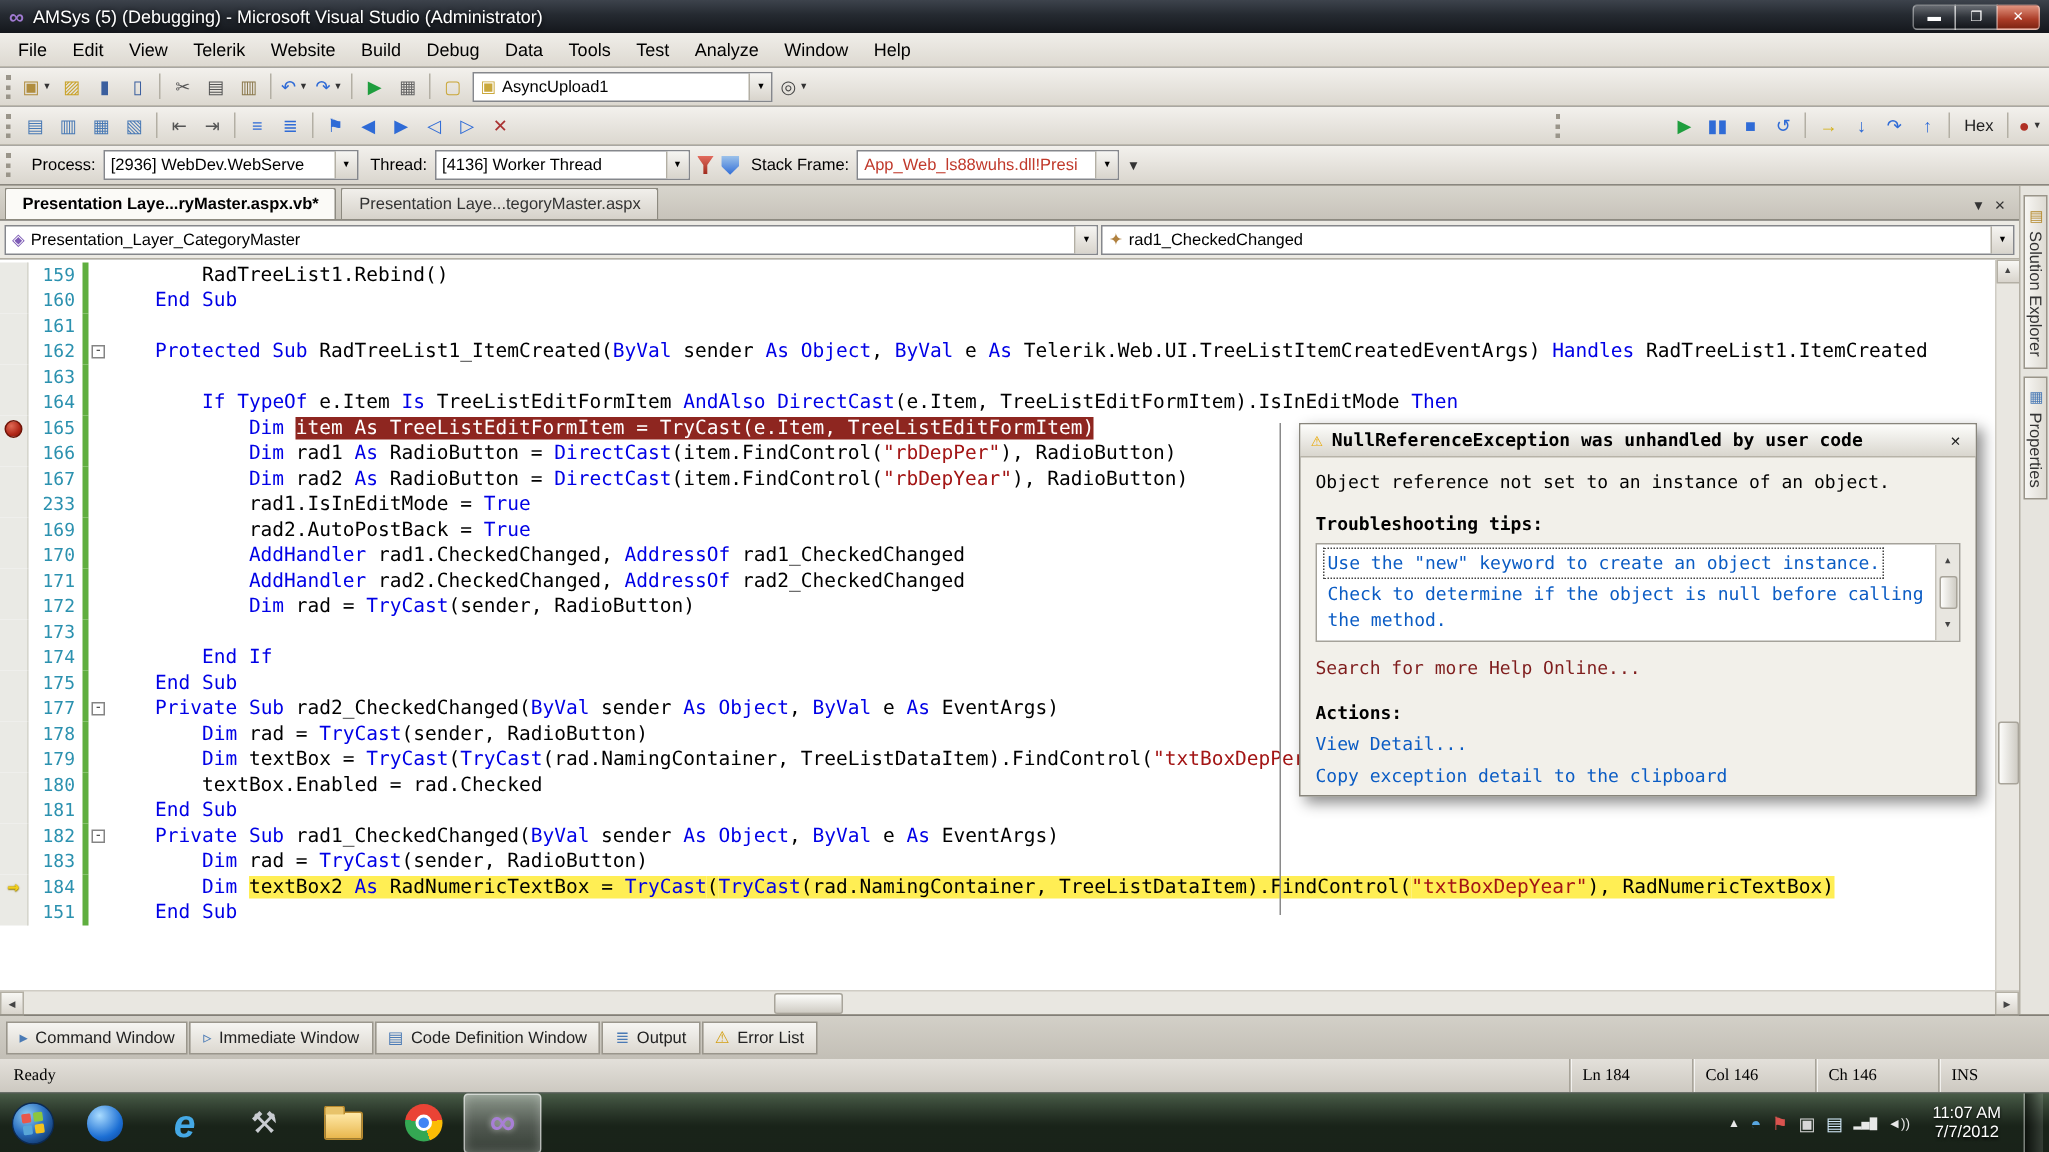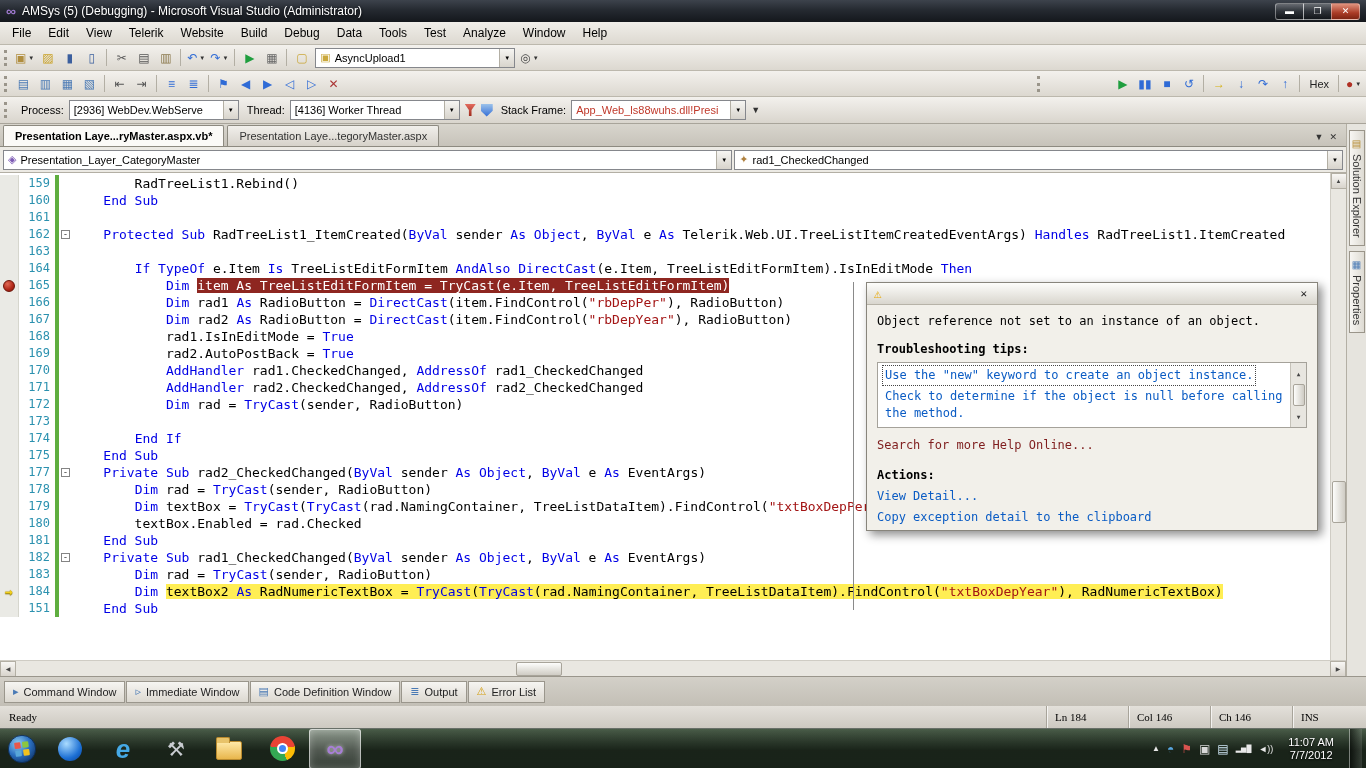--- a/index.html
+++ b/index.html
@@ -369,21 +369,21 @@
           <div>
               <div class="code-line"><span class="lmargin"></span><span class="lnum">159</span><span class="lchange green"></span><span class="lfold"></span><span class="lcode"><span class="c-p">        RadTreeList1.Rebind()</span></span></div>
               <div class="code-line"><span class="lmargin"></span><span class="lnum">160</span><span class="lchange green"></span><span class="lfold"></span><span class="lcode"><span class="c-p">    </span><span class="c-k">End Sub</span></span></div>
               <div class="code-line"><span class="lmargin"></span><span class="lnum">161</span><span class="lchange green"></span><span class="lfold"></span><span class="lcode"></span></div>
               <div class="code-line"><span class="lmargin"></span><span class="lnum">162</span><span class="lchange green"></span><span class="lfold"><span class="foldbox">-</span></span><span class="lcode"><span class="c-p">    </span><span class="c-k">Protected Sub</span><span class="c-p"> RadTreeList1_ItemCreated(</span><span class="c-k">ByVal</span><span class="c-p"> sender </span><span class="c-k">As</span><span class="c-p"> </span><span class="c-k">Object</span><span class="c-p">, </span><span class="c-k">ByVal</span><span class="c-p"> e </span><span class="c-k">As</span><span class="c-p"> Telerik.Web.UI.TreeListItemCreatedEventArgs) </span><span class="c-k">Handles</span><span class="c-p"> RadTreeList1.ItemCreated</span></span></div>
               <div class="code-line"><span class="lmargin"></span><span class="lnum">163</span><span class="lchange green"></span><span class="lfold"></span><span class="lcode"></span></div>
               <div class="code-line"><span class="lmargin"></span><span class="lnum">164</span><span class="lchange green"></span><span class="lfold"></span><span class="lcode"><span class="c-p">        </span><span class="c-k">If TypeOf</span><span class="c-p"> e.Item </span><span class="c-k">Is</span><span class="c-p"> TreeListEditFormItem </span><span class="c-k">AndAlso</span><span class="c-p"> </span><span class="c-k">DirectCast</span><span class="c-p">(e.Item, TreeListEditFormItem).IsInEditMode </span><span class="c-k">Then</span></span></div>
               <div class="code-line"><span class="lmargin"><span class="bp-dot"></span></span><span class="lnum">165</span><span class="lchange green"></span><span class="lfold"></span><span class="lcode"><span class="c-p">            </span><span class="c-k">Dim </span><span class="c-r">item As TreeListEditFormItem = TryCast(e.Item, TreeListEditFormItem)</span></span></div>
               <div class="code-line"><span class="lmargin"></span><span class="lnum">166</span><span class="lchange green"></span><span class="lfold"></span><span class="lcode"><span class="c-p">            </span><span class="c-k">Dim</span><span class="c-p"> rad1 </span><span class="c-k">As</span><span class="c-p"> RadioButton = </span><span class="c-k">DirectCast</span><span class="c-p">(item.FindControl(</span><span class="c-s">"rbDepPer"</span><span class="c-p">), RadioButton)</span></span></div>
               <div class="code-line"><span class="lmargin"></span><span class="lnum">167</span><span class="lchange green"></span><span class="lfold"></span><span class="lcode"><span class="c-p">            </span><span class="c-k">Dim</span><span class="c-p"> rad2 </span><span class="c-k">As</span><span class="c-p"> RadioButton = </span><span class="c-k">DirectCast</span><span class="c-p">(item.FindControl(</span><span class="c-s">"rbDepYear"</span><span class="c-p">), RadioButton)</span></span></div>
-              <div class="code-line"><span class="lmargin"></span><span class="lnum">168</span><span class="lchange green"></span><span class="lfold"></span><span class="lcode"><span class="c-p">            rad1.IsInEditMode = </span><span class="c-k">True</span></span></div>
+              <div class="code-line"><span class="lmargin"></span><span class="lnum">233</span><span class="lchange green"></span><span class="lfold"></span><span class="lcode"><span class="c-p">            rad1.IsInEditMode = </span><span class="c-k">True</span></span></div>
               <div class="code-line"><span class="lmargin"></span><span class="lnum">169</span><span class="lchange green"></span><span class="lfold"></span><span class="lcode"><span class="c-p">            rad2.AutoPostBack = </span><span class="c-k">True</span></span></div>
               <div class="code-line"><span class="lmargin"></span><span class="lnum">170</span><span class="lchange green"></span><span class="lfold"></span><span class="lcode"><span class="c-p">            </span><span class="c-k">AddHandler</span><span class="c-p"> rad1.CheckedChanged, </span><span class="c-k">AddressOf</span><span class="c-p"> rad1_CheckedChanged</span></span></div>
               <div class="code-line"><span class="lmargin"></span><span class="lnum">171</span><span class="lchange green"></span><span class="lfold"></span><span class="lcode"><span class="c-p">            </span><span class="c-k">AddHandler</span><span class="c-p"> rad2.CheckedChanged, </span><span class="c-k">AddressOf</span><span class="c-p"> rad2_CheckedChanged</span></span></div>
               <div class="code-line"><span class="lmargin"></span><span class="lnum">172</span><span class="lchange green"></span><span class="lfold"></span><span class="lcode"><span class="c-p">            </span><span class="c-k">Dim</span><span class="c-p"> rad = </span><span class="c-k">TryCast</span><span class="c-p">(sender, RadioButton)</span></span></div>
               <div class="code-line"><span class="lmargin"></span><span class="lnum">173</span><span class="lchange green"></span><span class="lfold"></span><span class="lcode"></span></div>
               <div class="code-line"><span class="lmargin"></span><span class="lnum">174</span><span class="lchange green"></span><span class="lfold"></span><span class="lcode"><span class="c-p">        </span><span class="c-k">End If</span></span></div>
               <div class="code-line"><span class="lmargin"></span><span class="lnum">175</span><span class="lchange green"></span><span class="lfold"></span><span class="lcode"><span class="c-p">    </span><span class="c-k">End Sub</span></span></div>
               <div class="code-line"><span class="lmargin"></span><span class="lnum">177</span><span class="lchange green"></span><span class="lfold"><span class="foldbox">-</span></span><span class="lcode"><span class="c-p">    </span><span class="c-k">Private Sub</span><span class="c-p"> rad2_CheckedChanged(</span><span class="c-k">ByVal</span><span class="c-p"> sender </span><span class="c-k">As</span><span class="c-p"> </span><span class="c-k">Object</span><span class="c-p">, </span><span class="c-k">ByVal</span><span class="c-p"> e </span><span class="c-k">As</span><span class="c-p"> EventArgs)</span></span></div>
               <div class="code-line"><span class="lmargin"></span><span class="lnum">178</span><span class="lchange green"></span><span class="lfold"></span><span class="lcode"><span class="c-p">        </span><span class="c-k">Dim</span><span class="c-p"> rad = </span><span class="c-k">TryCast</span><span class="c-p">(sender, RadioButton)</span></span></div>
               <div class="code-line"><span class="lmargin"></span><span class="lnum">179</span><span class="lchange green"></span><span class="lfold"></span><span class="lcode"><span class="c-p">        </span><span class="c-k">Dim</span><span class="c-p"> textBox = </span><span class="c-k">TryCast</span><span class="c-p">(</span><span class="c-k">TryCast</span><span class="c-p">(rad.NamingContainer, TreeListDataItem).FindControl(</span><span class="c-s">"txtBoxDepPer"</span><span class="c-p">), RadNumericTextBox)</span></span></div>
@@ -392,20 +392,21 @@
               <div class="code-line"><span class="lmargin"></span><span class="lnum">182</span><span class="lchange green"></span><span class="lfold"><span class="foldbox">-</span></span><span class="lcode"><span class="c-p">    </span><span class="c-k">Private Sub</span><span class="c-p"> rad1_CheckedChanged(</span><span class="c-k">ByVal</span><span class="c-p"> sender </span><span class="c-k">As</span><span class="c-p"> </span><span class="c-k">Object</span><span class="c-p">, </span><span class="c-k">ByVal</span><span class="c-p"> e </span><span class="c-k">As</span><span class="c-p"> EventArgs)</span></span></div>
               <div class="code-line"><span class="lmargin"></span><span class="lnum">183</span><span class="lchange green"></span><span class="lfold"></span><span class="lcode"><span class="c-p">        </span><span class="c-k">Dim</span><span class="c-p"> rad = </span><span class="c-k">TryCast</span><span class="c-p">(sender, RadioButton)</span></span></div>
               <div class="code-line"><span class="lmargin"><span class="cur-arrow">→</span></span><span class="lnum">184</span><span class="lchange green"></span><span class="lfold"></span><span class="lcode"><span class="c-p">        </span><span class="c-k">Dim </span><span class="c-py">textBox2 </span><span class="c-ky">As</span><span class="c-py"> RadNumericTextBox = </span><span class="c-ky">TryCast</span><span class="c-py">(</span><span class="c-ky">TryCast</span><span class="c-py">(rad.NamingContainer, TreeListDataItem).FindControl(</span><span class="c-sy">"txtBoxDepYear"</span><span class="c-py">), RadNumericTextBox)</span></span></div>
               <div class="code-line"><span class="lmargin"></span><span class="lnum">151</span><span class="lchange green"></span><span class="lfold"></span><span class="lcode"><span class="c-p">    </span><span class="c-k">End Sub</span></span></div>
             </div>
           <div class="connector"></div>
 
           <div class="exception">
             <div class="exc-title">
               <span class="warn-icon">⚠</span>
+              <span class="exc-title-text">NullReferenceException was unhandled by user code</span>
               <span class="exc-close">✕</span>
             </div>
             <div class="exc-body">
               <div class="exc-msg">Object reference not set to an instance of an object.</div>
               <div class="exc-tips-header">Troubleshooting tips:</div>
               <div class="tips-box">
                 <div>
                     <div class="tip-link focused">Use the "new" keyword to create an object instance.</div>
                     <div class="tip-link">Check to determine if the object is null before calling the method.</div>
                     <div class="tip-link">Get general help for this exception.</div>

